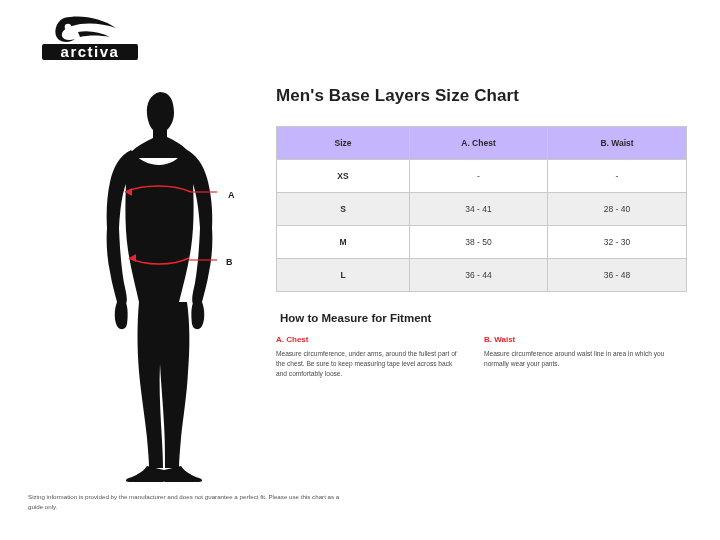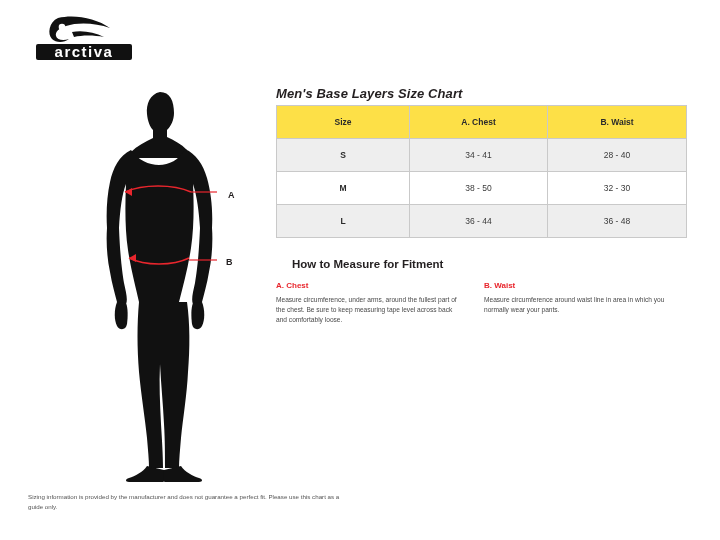--- a/index.html
+++ b/index.html
@@ -12,21 +12,21 @@
     background: #ffffff;
     font-family: "Liberation Sans", sans-serif;
     color: #231f20;
     overflow: hidden;
     position: relative;
   }
 
   
   #logo {
     position: absolute;
-    left: 26px;
+    left: 32px;
     top: 14px;
     width: 110px;
     height: 58px;
   }
 
   
   #figure-wrap {
     position: absolute;
     left: 95px;
     top: 88px;
@@ -36,44 +36,43 @@
 
   
   #content {
     position: absolute;
     left: 276px;
     top: 86px;
     width: 410px;
   }
 
   #chart-title {
-    font-size: 13px;
-    font-weight: bold;
-    color: #231f20;
-    margin: 0 0 4px 0;
+    font-size: 17px;
+    font-weight: bold;
+    color: #231f20;
+    margin: 0 0 20px 0;
     letter-spacing: 0.1px;
-    font-style: italic;
   }
 
   table.size-chart {
     border-collapse: collapse;
     width: 410px;
     table-layout: fixed;
   }
   table.size-chart th,
   table.size-chart td {
     border: 1px solid #c9c9c9;
     height: 30px;
     text-align: center;
     vertical-align: middle;
     font-size: 8.5px;
     color: #3a3a3a;
   }
   table.size-chart th {
-    background: #fde047;
+    background: #c4b5fd;
     font-weight: bold;
     color: #2b2b2b;
     font-size: 8.5px;
   }
   table.size-chart td.size-cell {
     font-weight: bold;
     color: #2b2b2b;
   }
   table.size-chart tr.row-odd td {
     background: #ffffff;
@@ -83,21 +82,21 @@
   }
   table.size-chart col.c1 { width: 133px; }
   table.size-chart col.c2 { width: 138px; }
   table.size-chart col.c3 { width: 139px; }
 
   
   #measure-title {
     font-size: 11.5px;
     font-weight: bold;
     color: #231f20;
-    margin: 20px 0 11px 16px;
+    margin: 20px 0 11px 4px;
   }
   #measure-cols {
     display: flex;
     gap: 0px;
   }
   .measure-col {
     width: 190px;
     padding-right: 14px;
   }
   .measure-col + .measure-col {
@@ -217,20 +216,25 @@
         <col class="c3">
     </colgroup>
     <thead>
       <tr>
         <th>Size</th>
         <th>A. Chest</th>
         <th>B. Waist</th>
       </tr>
     </thead>
     <tbody>
+      <tr class="row-odd">
+        <td class="size-cell">XS</td>
+        <td>-</td>
+        <td>-</td>
+      </tr>
       <tr class="row-even">
         <td class="size-cell">S</td>
         <td>34 - 41</td>
         <td>28 - 40</td>
       </tr>
       <tr class="row-odd">
         <td class="size-cell">M</td>
         <td>38 - 50</td>
         <td>32 - 30</td>
       </tr>

